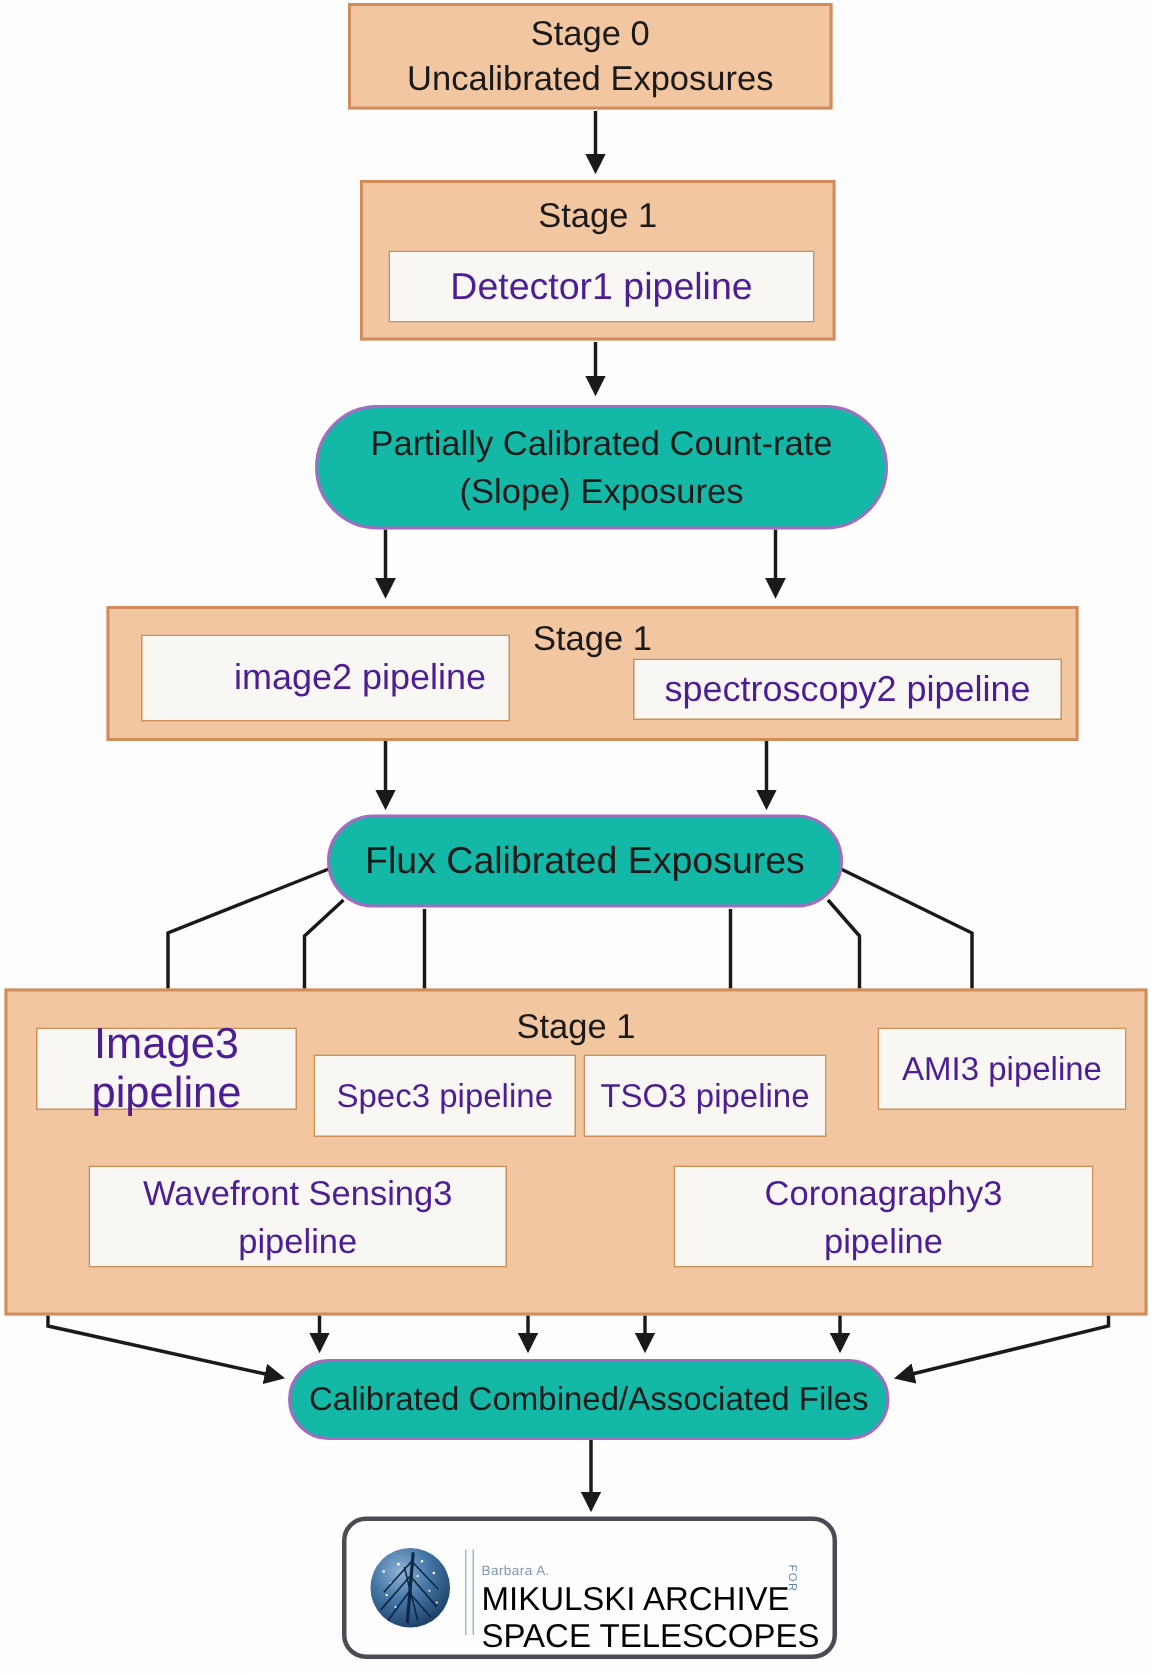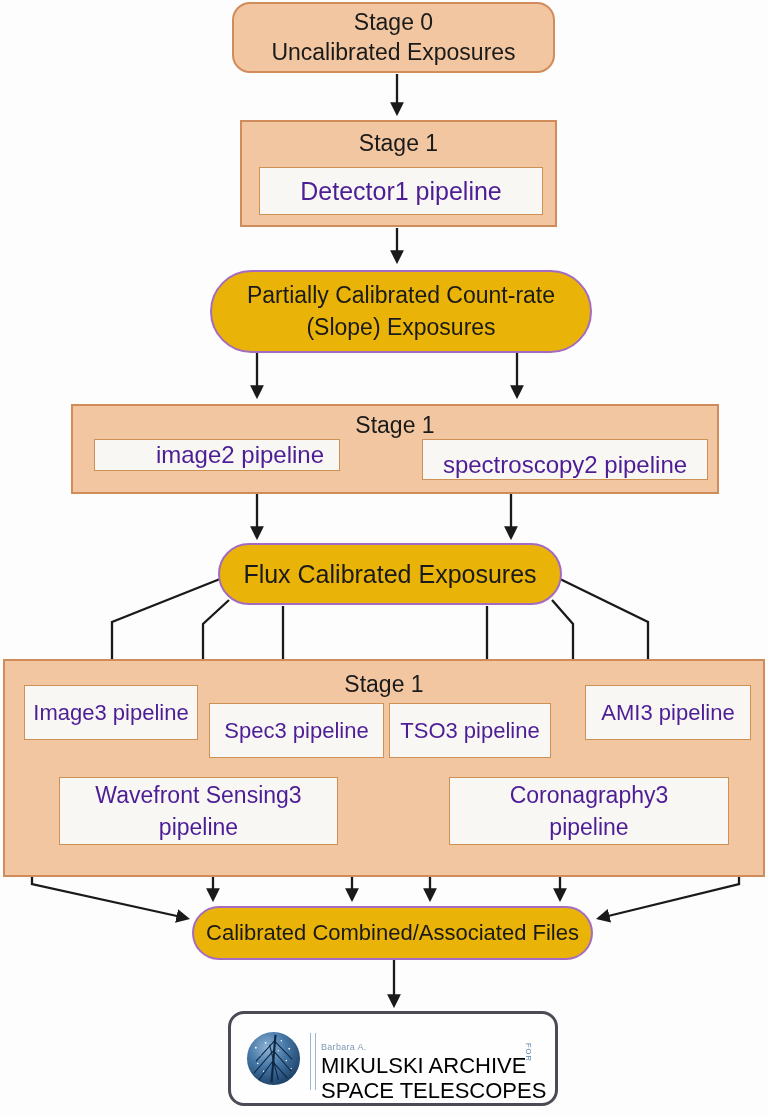--- a/index.html
+++ b/index.html
@@ -15,39 +15,39 @@
   .stage-title{
     text-align:center;font-size:23px;font-weight:400;color:#1a1a1a;
   }
   .white-box{
     position:absolute;box-sizing:border-box;background:#f8f7f4;border:1.5px solid #cd9055;
     display:flex;align-items:center;justify-content:center;text-align:center;
     color:#4c1d95;z-index:3;
   }
   .two-line{flex-direction:column;line-height:1.4;}
   .pill{
-    position:absolute;box-sizing:border-box;background:#eab308;border:2.5px solid #a36cc2;
+    position:absolute;box-sizing:border-box;background:#14b8a6;border:2.5px solid #a36cc2;
     display:flex;flex-direction:column;align-items:center;justify-content:center;
     text-align:center;z-index:2;
   }
   
   #stage0{left:232px;top:2px;width:323px;height:71px;display:flex;flex-direction:column;
-          align-items:center;justify-content:center;line-height:1.3;font-size:23px;border-radius:18px;}
+          align-items:center;justify-content:center;line-height:1.3;font-size:23px;}
   #stage1{left:240px;top:120px;width:317px;height:107px;}
   #stage1 .stage-title{margin-top:8px;}
   #detector1-box{left:17px;top:45px;width:284px;height:48px;font-size:25px;}
   #pill1{left:210px;top:270px;width:382px;height:83px;border-radius:42px;font-size:23px;line-height:1.35;}
   #stage2{left:71px;top:404px;width:648px;height:90px;}
   #stage2 .stage-title{margin-top:6px;}
-  #image2-box{left:21px;top:33px;width:246px;height:32px;font-size:24px;padding-left:46px;}
-  #spectroscopy2-box{left:349px;top:33px;width:286px;height:41px;font-size:24px;align-items:flex-end;}
+  #image2-box{left:21px;top:17px;width:246px;height:58px;font-size:24px;padding-left:46px;}
+  #spectroscopy2-box{left:349px;top:33px;width:286px;height:41px;font-size:24px;}
   #pill2{left:218px;top:543px;width:344px;height:62px;border-radius:31px;font-size:25px;}
   #stage3{left:3px;top:659px;width:762px;height:218px;}
   #stage3 .stage-title{margin-top:10px;}
-  #image3-box{left:19px;top:24px;width:174px;height:55px;font-size:22px;}
+  #image3-box{left:19px;top:24px;width:174px;height:55px;font-size:29px;}
   #spec3-box{left:204px;top:42px;width:175px;height:55px;font-size:22px;justify-content:center;}
   #tso3-box{left:384px;top:42px;width:162px;height:55px;font-size:22px;}
   #ami3-box{left:580px;top:24px;width:166px;height:55px;font-size:22px;}
   #wavefront-box{left:54px;top:116px;width:279px;height:68px;font-size:23px;}
   #coronagraphy-box{left:444px;top:116px;width:280px;height:68px;font-size:23px;}
   #pill3{left:192px;top:906px;width:401px;height:54px;border-radius:27px;font-size:22px;}
   
   #mast-box{
     left:228px;top:1011px;width:330px;height:95px;border-radius:16px;
     background:#fefefe;border:3px solid #4c4b55;z-index:2;

